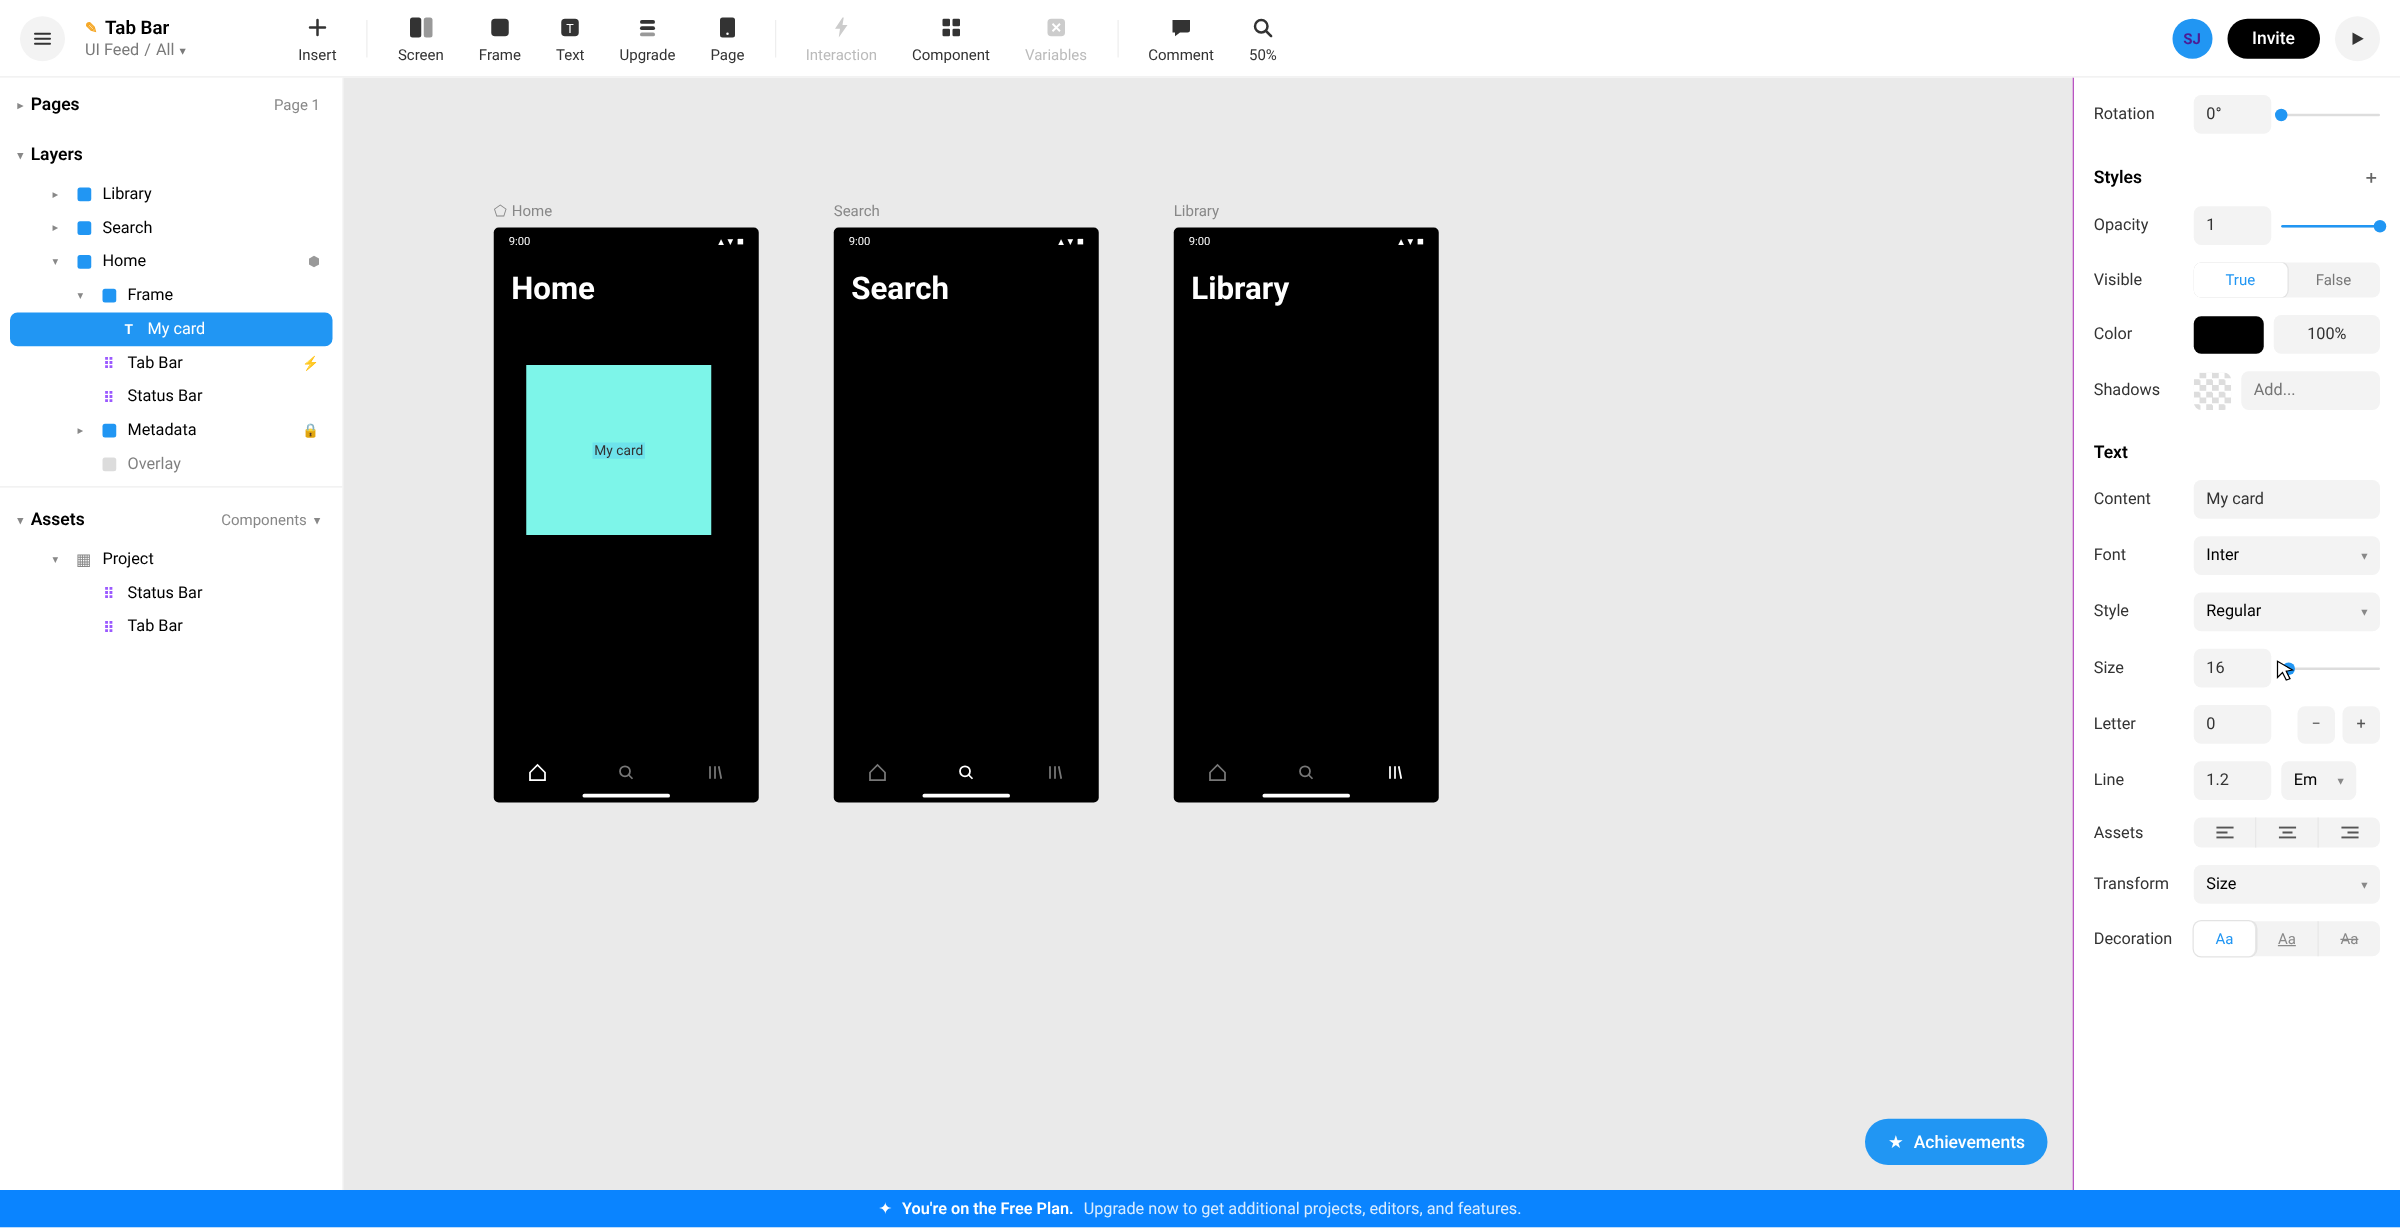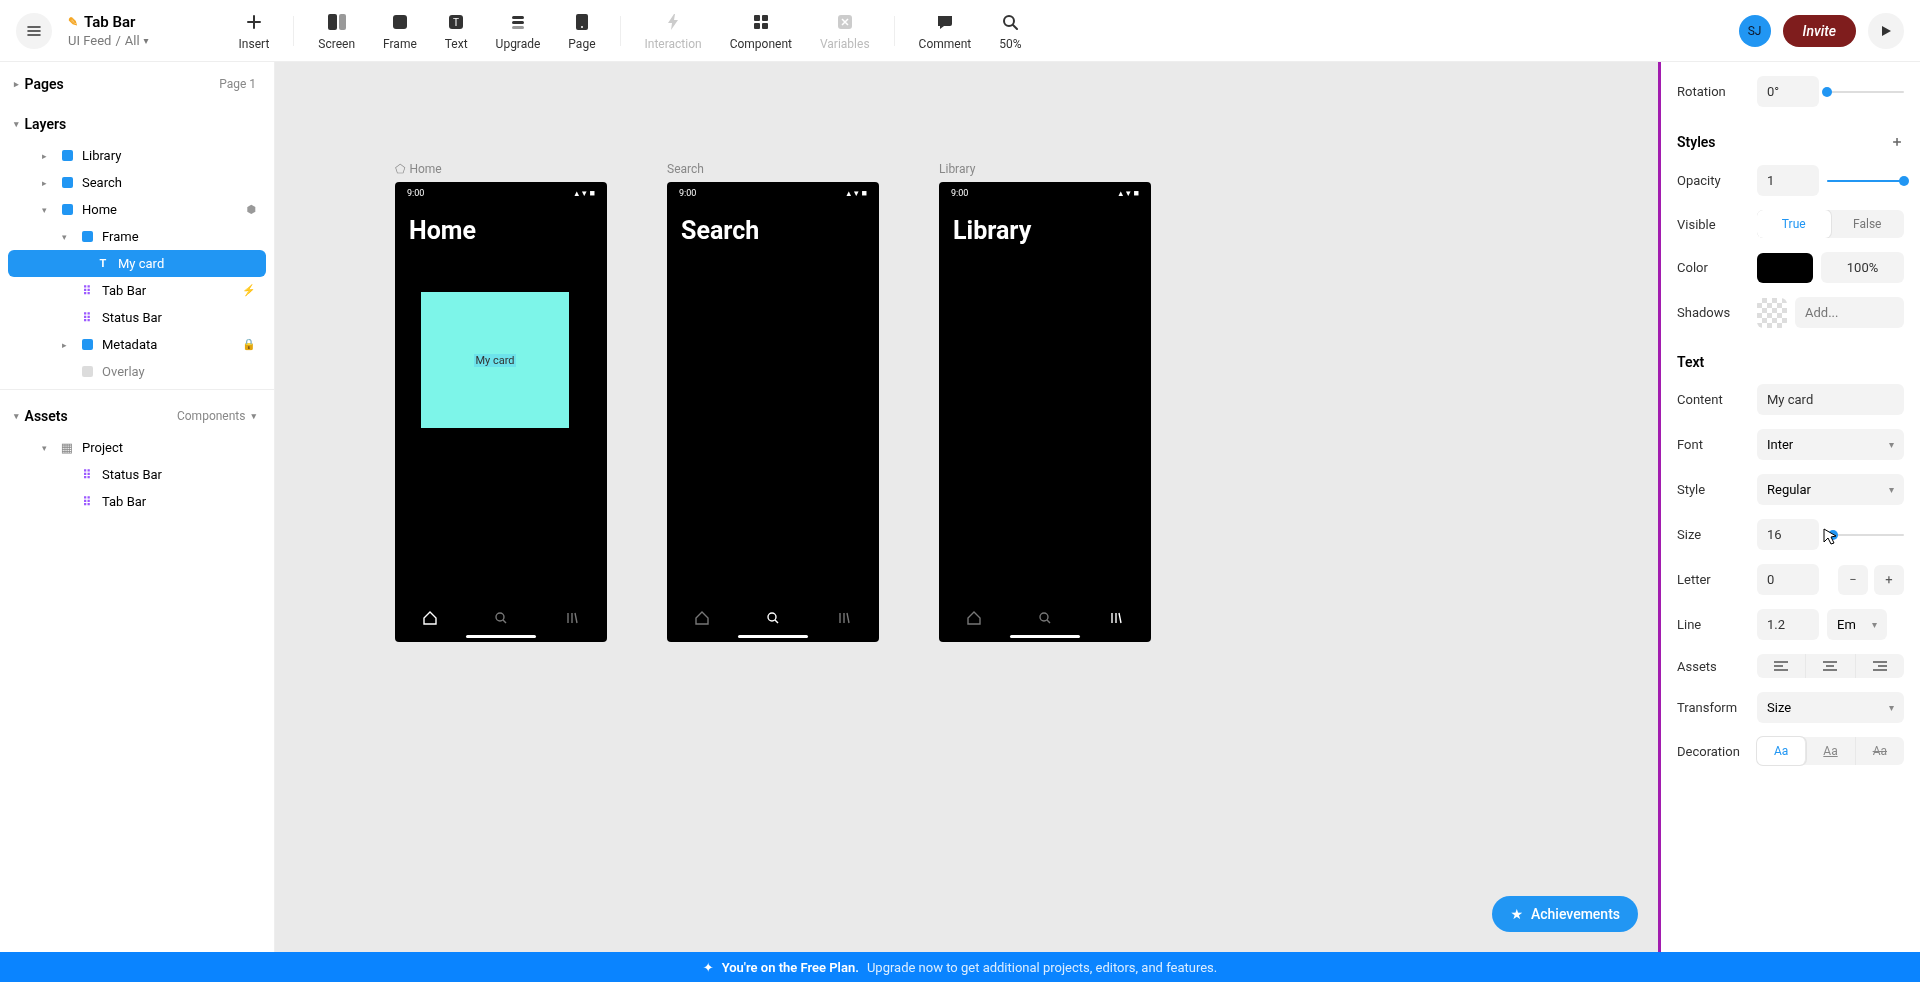--- a/index.html
+++ b/index.html
@@ -19,22 +19,22 @@
 
 .toolbar { display:flex; align-items:center; margin-left: 60px; gap: 0; }
 .tool-group { display:flex; align-items:center; }
 .tool-btn { display:flex; flex-direction:column; align-items:center; gap:4px; padding: 6px 14px; cursor:pointer; color:#333; }
 .tool-btn.disabled { color:#bbb; }
 .tool-btn .icon { width:22px; height:22px; display:flex; align-items:center; justify-content:center; }
 .tool-btn .label { font-size:12px; }
 .divider { width:1px; height:30px; background:#eee; margin: 0 10px; }
 
 .topbar-right { margin-left:auto; display:flex; align-items:center; gap:12px; }
-.avatar { width:32px; height:32px; border-radius:50%; background:#2196f3; color:#0f172a; font-size:12px; font-weight:400; display:flex; align-items:center; justify-content:center; }
-.invite-btn { background:#7f1d1d; color:#fff; border:none; border-radius:20px; padding:8px 20px; font-size:14px; font-weight:500; cursor:pointer;font-style:italic; }
+.avatar { width:32px; height:32px; border-radius:50%; background:#2196f3; color:#4c1d95; font-size:12px; font-weight:700; display:flex; align-items:center; justify-content:center; }
+.invite-btn { background:#000000; color:#fff; border:none; border-radius:20px; padding:8px 20px; font-size:14px; font-weight:500; cursor:pointer; }
 .play-btn { width:36px; height:36px; border-radius:50%; background:#f3f3f3; display:flex; align-items:center; justify-content:center; cursor:pointer; }
 
 
 .body { flex:1; display:flex; overflow:hidden; }
 
 
 .left { width:275px; border-right:1px solid #eee; display:flex; flex-direction:column; overflow-y:auto; padding-bottom:10px; }
 .section-header { display:flex; align-items:center; padding: 14px 18px 10px 14px; font-size:14px; font-weight:600; gap:6px; }
 .section-header .spacer { flex:1; }
 .section-header .sub { font-size:12px; color:#888; font-weight:400; }
@@ -67,21 +67,21 @@
 .card { position:absolute; top:110px; left:26px; width:148px; height:136px; background:#7df5e9; display:flex; align-items:center; justify-content:center; }
 .card-text { font-size:11px; color:#333; background:rgba(0,100,255,.12); padding:0 1px;}
 .tab-bar { position:absolute; bottom:0; left:0; right:0; height:48px; display:flex; }
 .tab-item { flex:1; display:flex; align-items:center; justify-content:center; color:#777; }
 .tab-item.active { color:#fff; }
 .home-indicator { position:absolute; bottom:4px; left:50%; transform:translateX(-50%); width:70px; height:3px; background:#fff; border-radius:2px; }
 
 .achievements { position:absolute; bottom:20px; right:20px; background:#2196f3; color:#fff; border-radius:22px; padding:10px 18px; font-size:14px; font-weight:500; display:flex; align-items:center; gap:8px; cursor:pointer; }
 
 
-.right { width:262px; border-left:3px solid #a21caf; overflow-y:auto; padding: 14px 16px 80px; }
+.right { width:262px; border-left:1px solid #a21caf; overflow-y:auto; padding: 14px 16px 80px; }
 .prop-row { display:flex; align-items:center; gap:8px; margin-bottom:14px; font-size:13px; }
 .prop-label { width:72px; color:#333; }
 .prop-input { flex:1; background:#f3f3f3; border:none; border-radius:6px; padding:8px 10px; font-size:13px; color:#333; width:0; min-width:0; }
 .prop-input.small { flex:0 0 62px; }
 .slider { flex:1; height:2px; background:#ddd; position:relative; border-radius:2px; }
 .slider .fill { position:absolute; left:0; top:0; bottom:0; background:#2196f3; border-radius:2px; }
 .slider .thumb { position:absolute; top:50%; transform:translate(-50%,-50%); width:10px; height:10px; background:#2196f3; border-radius:50%; }
 .section-title { font-size:14px; font-weight:600; margin: 26px 0 14px; display:flex; align-items:center;}
 .section-title .plus { margin-left:auto; color:#666; cursor:pointer; }
 .toggle-pair { display:flex; background:#f3f3f3; border-radius:6px; overflow:hidden; flex:1; }

